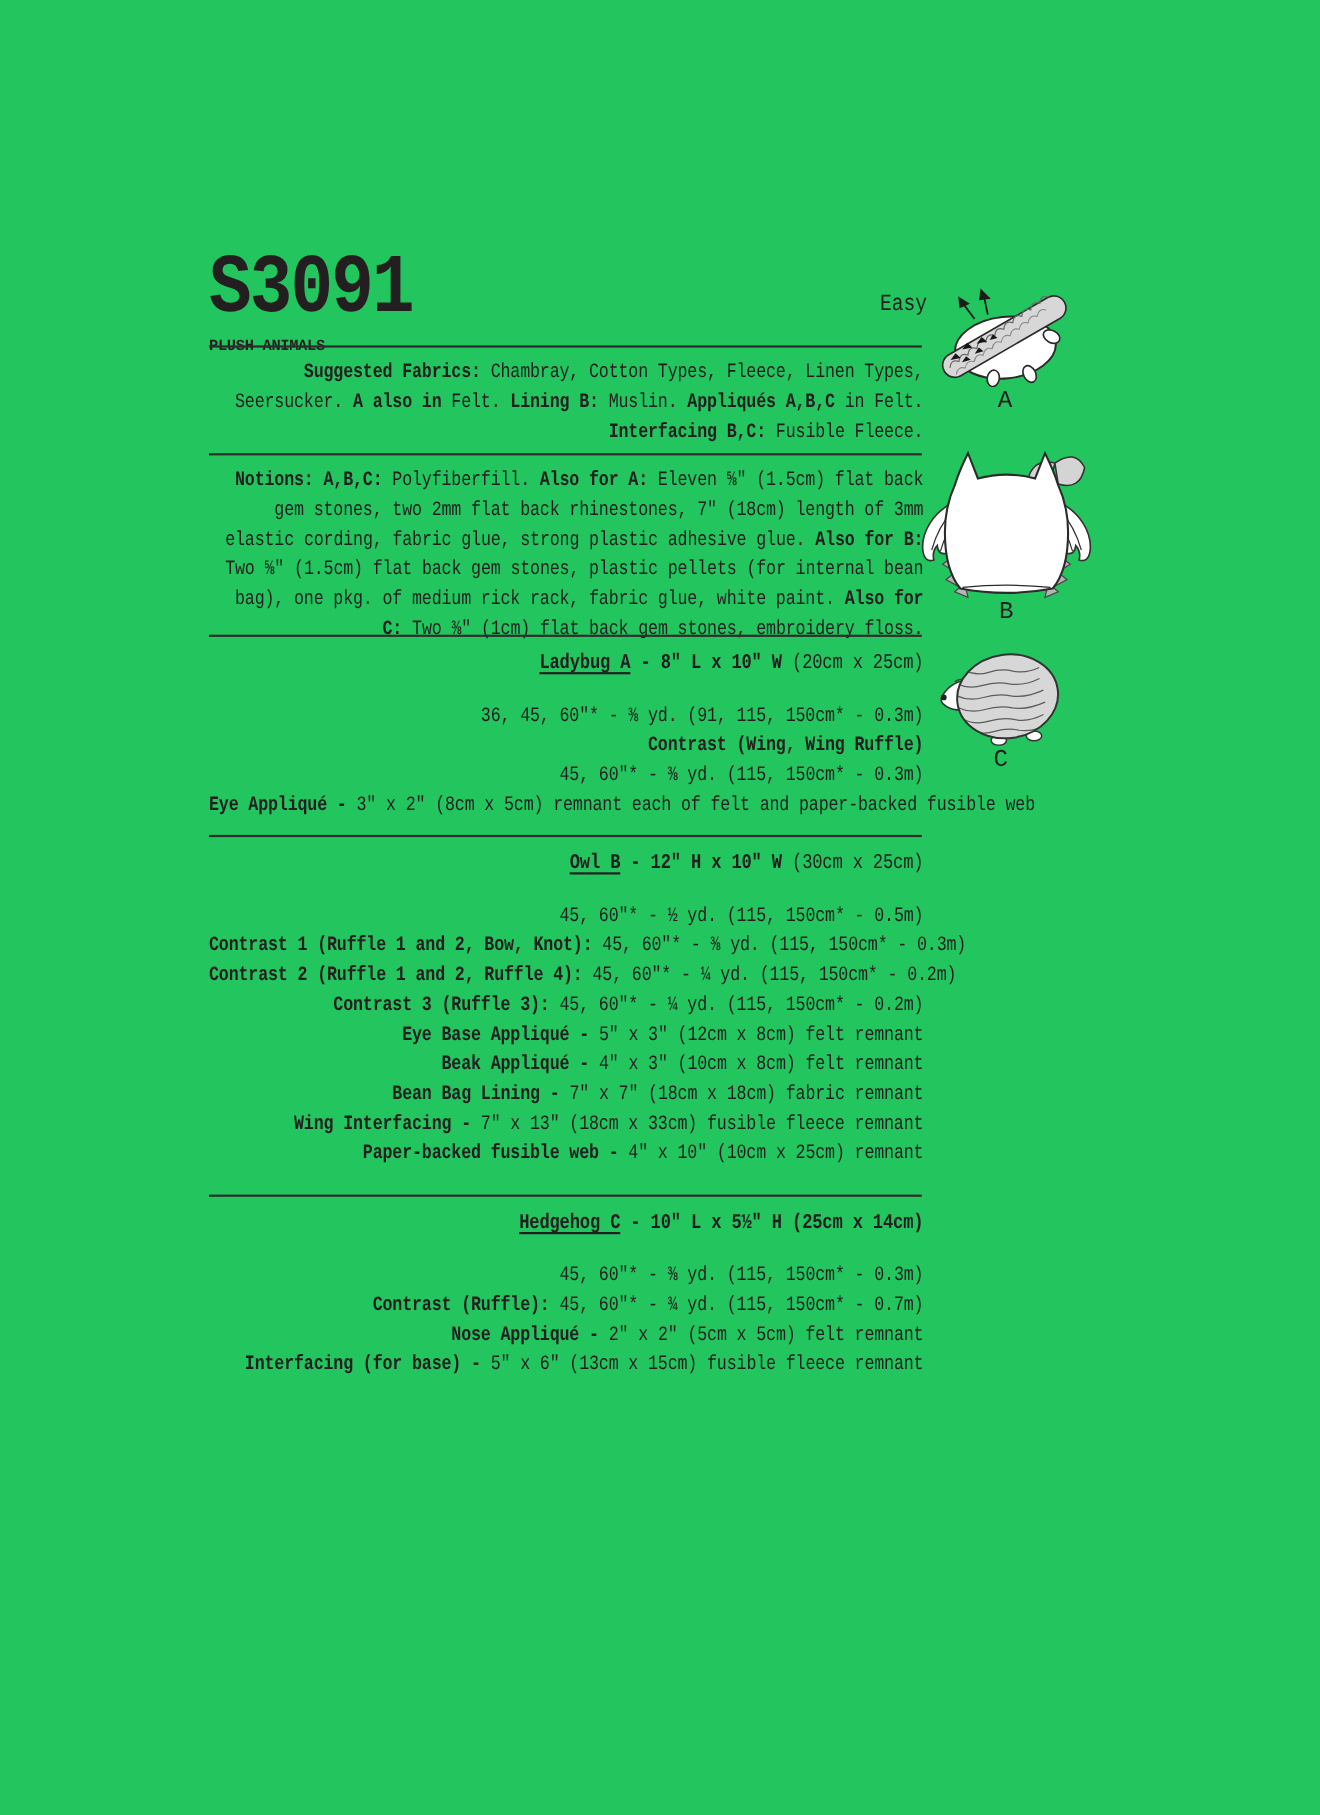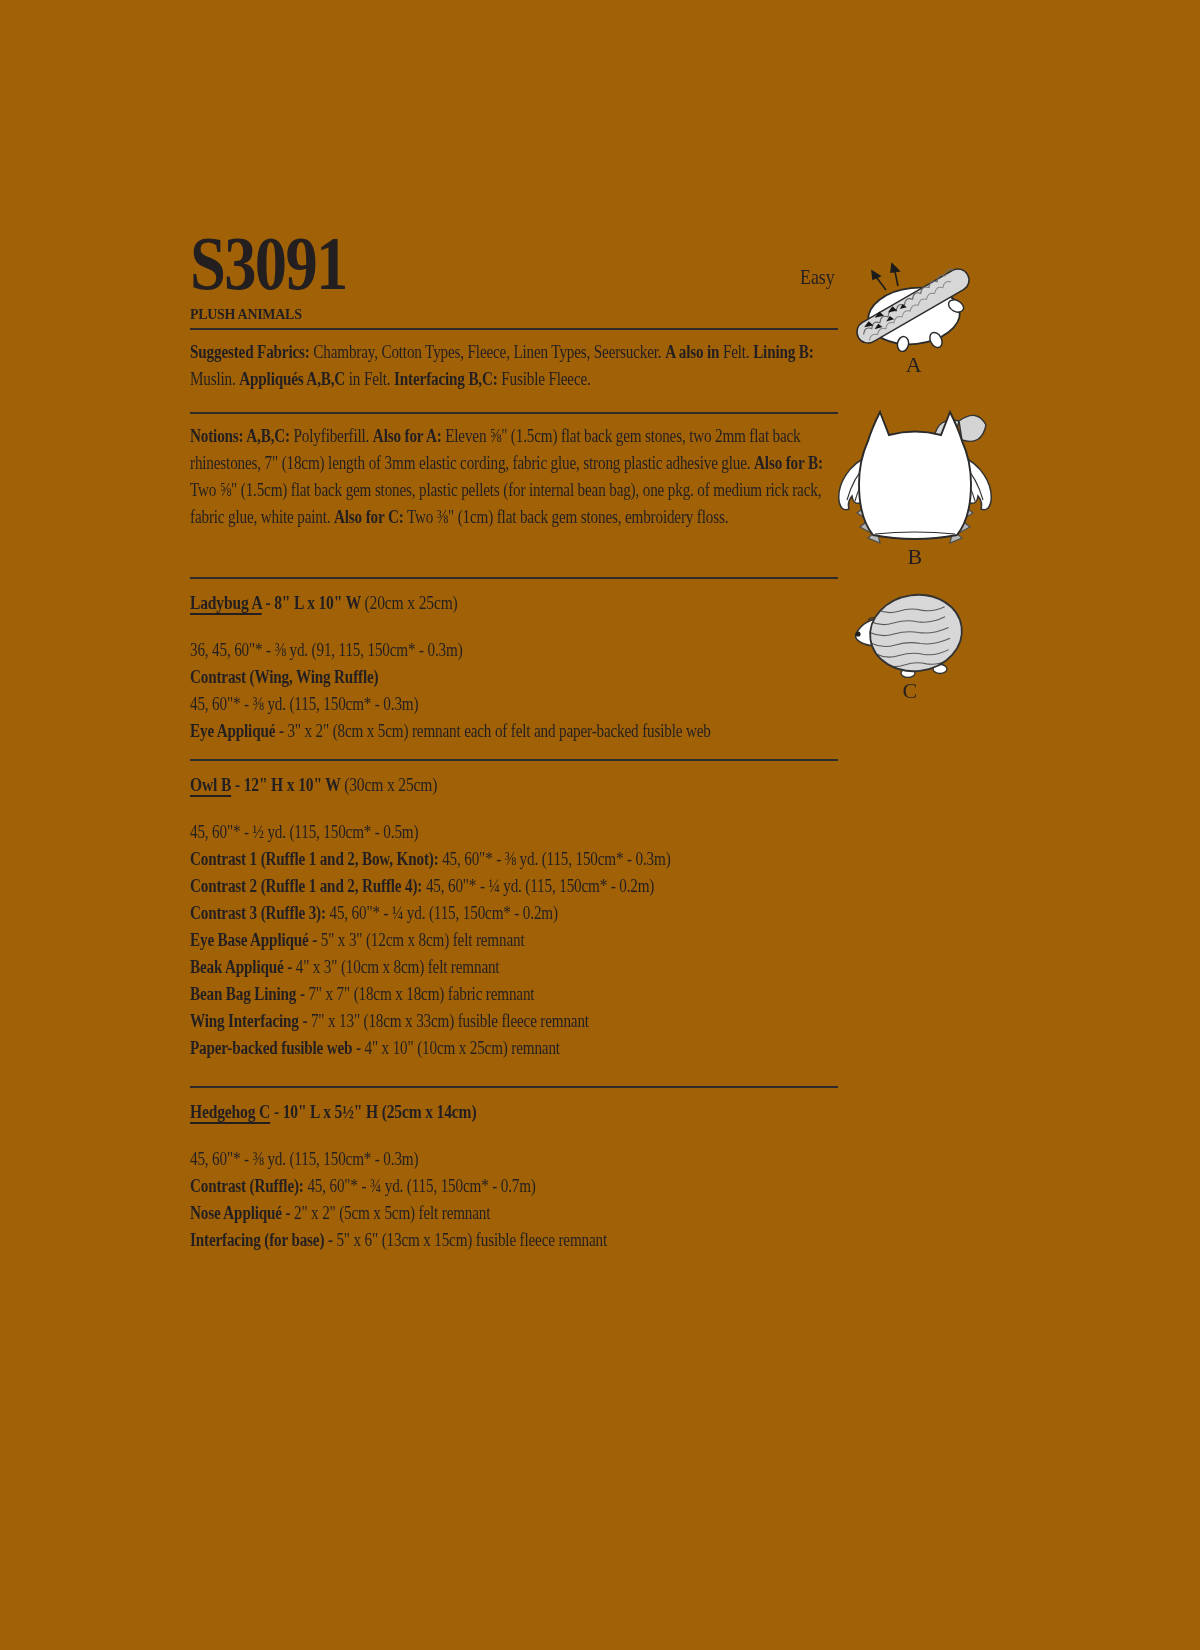--- a/index.html
+++ b/index.html
@@ -1,19 +1,20 @@
 <!DOCTYPE html>
 <html style="--ink: #231f20;"><head>
 <meta charset="utf-8">
 <style>
   html,body { margin:0; padding:0; background:#ffffff; }
   .page {
-    position:relative; width:1200px; height:1650px; background:#a16207;
-    font-family:Liberation Serif, serif; color:var(--ink,#231f20);
+    position:relative; width:1200px; height:1650px; background:#22c55e;
+    font-family:Liberation Mono, monospace; color:var(--ink,#231f20);
     overflow:hidden;
+    text-align:right;
   }
   
   .cond { transform:scaleX(0.82); transform-origin:0 0; }
 
   .pattern-number {
     position:absolute; left:190px; top:225px;
     font-size:76px; font-weight:bold; letter-spacing:-2px; line-height:76px;
     transform:scaleX(0.85); transform-origin:0 0; white-space:nowrap;
   }
   .difficulty {
@@ -21,21 +22,21 @@
     font-size:21px; line-height:21px; transform:scaleX(0.85); transform-origin:0 0;
   }
   .category {
     position:absolute; left:190px; top:305px;
     font-size:14px; font-weight:bold; letter-spacing:-0.3px; line-height:20px;
     white-space:nowrap;
   }
 
   .sec { position:absolute; left:190px; width:648px; }
   .rule { height:2px; background:#2e2b2c; width:648px; }
-  .sec-fabrics  { top:328px; }
+  .sec-fabrics  { top:314px; }
   .sec-notions  { top:412px; }
   .sec-ladybug  { top:577px; }
   .sec-owl      { top:759px; }
   .sec-hedgehog { top:1086px; }
   .sec-footnote { top:1304px; }
   .sec-footnote .rule { height:3px; background:#4a4a4a; }
 
   .rich {
     width:792px; font-size:18.5px; line-height:27px; letter-spacing:-0.2px;
   }

